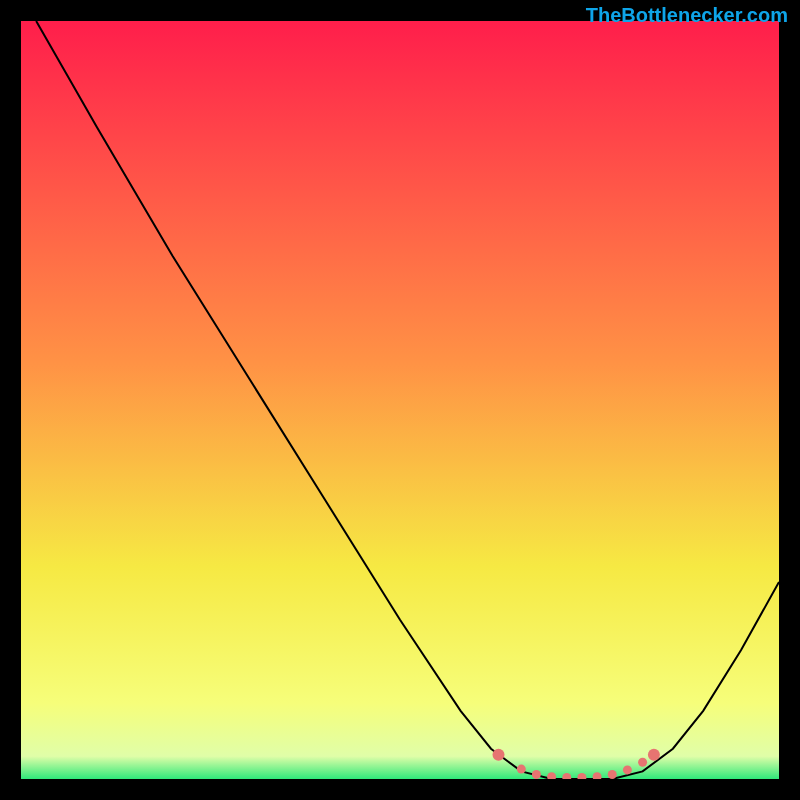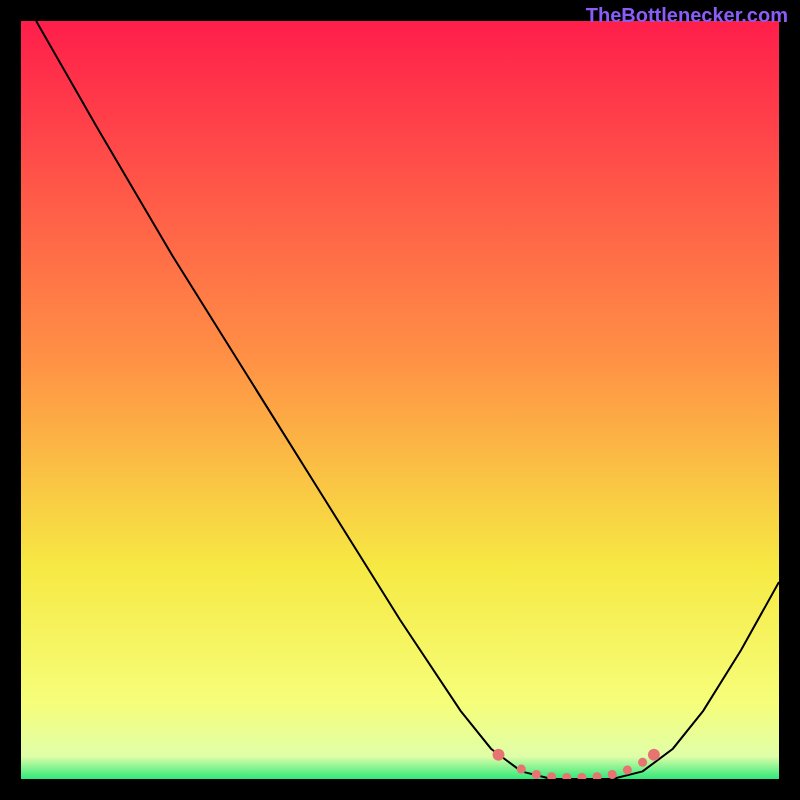--- a/index.html
+++ b/index.html
@@ -8,21 +8,21 @@
     width: 800px;
     height: 800px;
     background: #000;
     position: relative;
     overflow: hidden;
   }
   .watermark {
     position: absolute;
     top: 4px;
     right: 12px;
-    color: #8b5cf6;
+    color: #0ea5e9;
     font-family: Arial, Helvetica, sans-serif;
     font-size: 20px;
     font-weight: 600;
     z-index: 10;
   }
   .plot-area {
     position: absolute;
     left: 21px;
     top: 21px;
     width: 758px;

